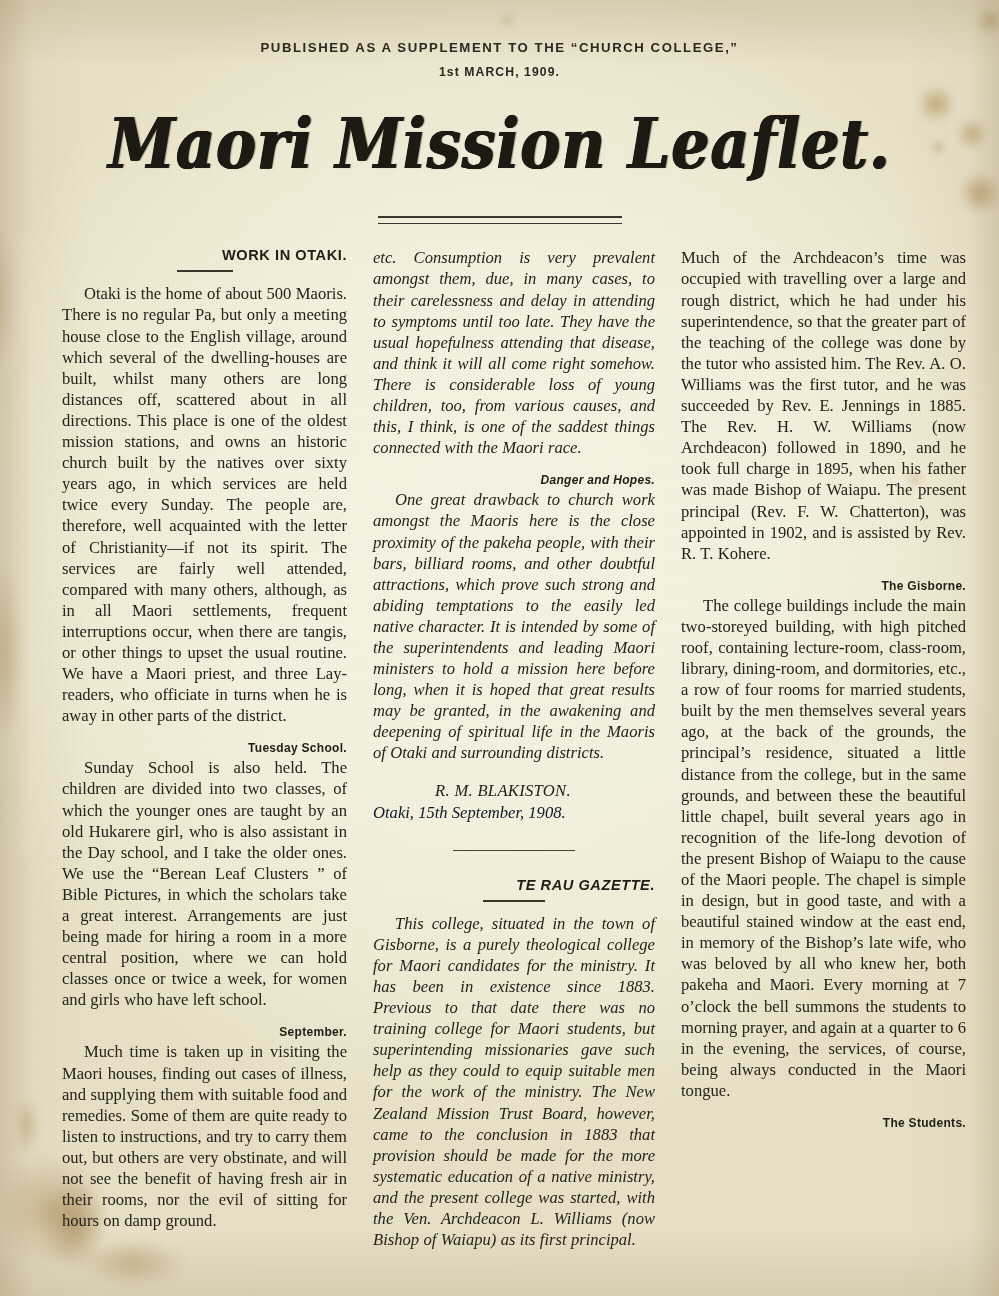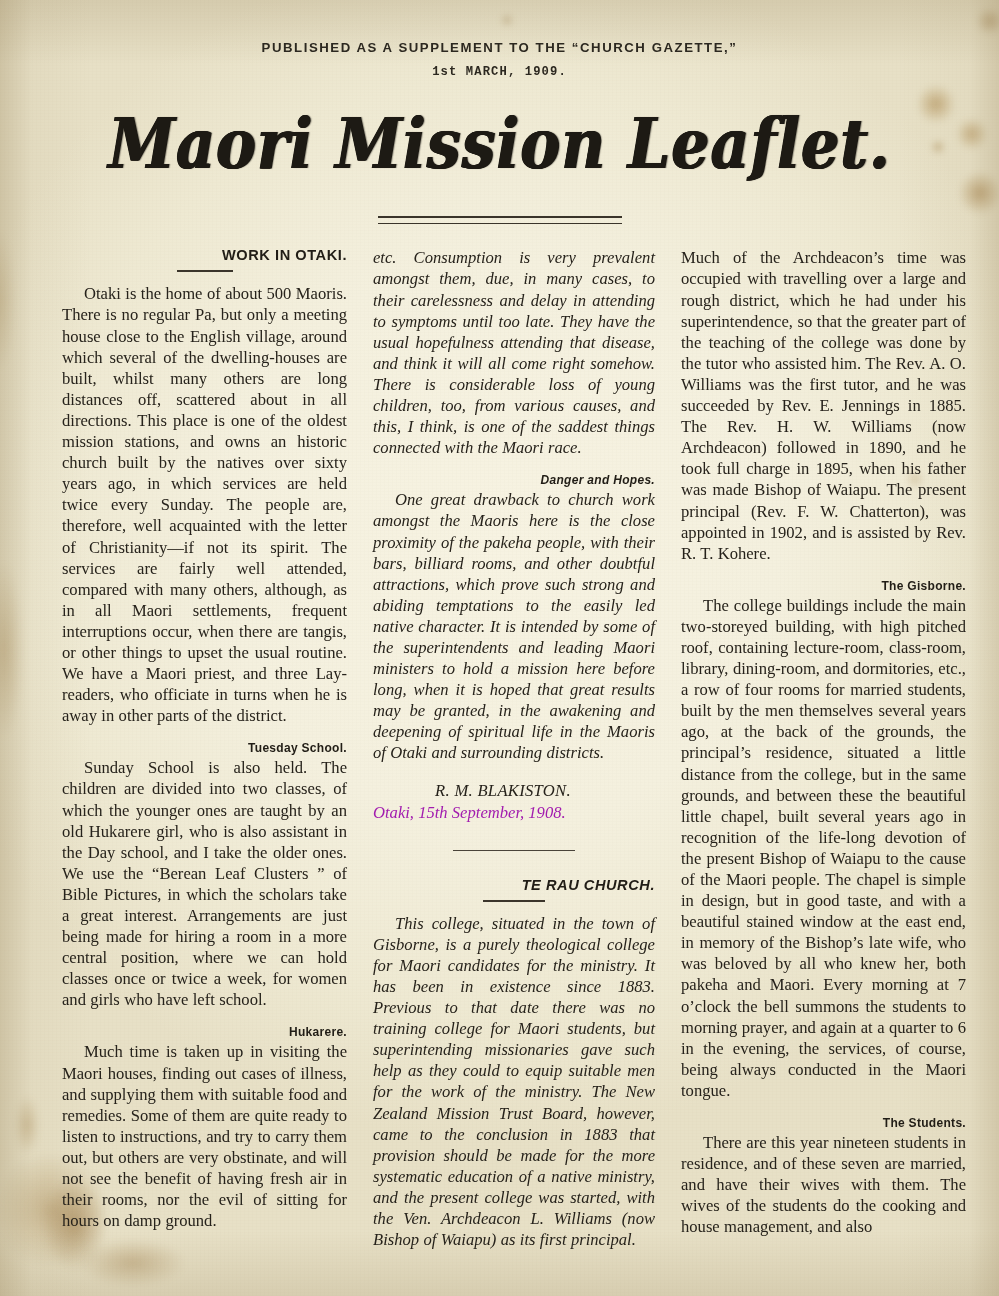--- a/index.html
+++ b/index.html
@@ -62,21 +62,21 @@
     font-family: "Liberation Sans", "DejaVu Sans", sans-serif;
     font-weight: bold;
     font-size: 13.2px;
     letter-spacing: 1.55px;
     color: #2c2820;
     padding-top: 41px;
     line-height: 1.05;
   }
   .supplement-date {
     text-align: center;
-    font-family: Liberation Mono, monospace;
+    font-family: Liberation Sans, sans-serif;
     font-weight: bold;
     font-size: 12.2px;
     letter-spacing: 1.1px;
     color: #2c2820;
     margin-top: 10px;
   }
 
   .masthead-title {
     text-align: center;
     margin-top: 34px;
@@ -159,21 +159,21 @@
     text-align: center;
     padding-right: 22px;
     color: #26221b;
     letter-spacing: .3px;
   }
   .sig-place {
     margin: 1px 0 0;
     font-size: 16.6px;
     line-height: 1.272;
     text-align: left;
-    color: #a21caf;
+    color: #0f172a;
   }
 
   .thin-divider {
     width: 122px;
     margin: 27px auto 26px;
     height: 0;
     border-top: 1.3px solid #4a443a;
   }
 
   .gap-sm { height: 13px; }
@@ -197,21 +197,21 @@
   <div class="fox" style="left:14px;top:1095px;width:26px;height:60px;background:radial-gradient(ellipse,rgba(150,110,50,.30),rgba(150,110,50,0) 70%);"></div>
   <div class="fox" style="left:78px;top:1238px;width:110px;height:50px;background:radial-gradient(ellipse,rgba(145,105,48,.34),rgba(145,105,48,0) 68%);"></div>
   <div class="fox" style="left:-16px;top:560px;width:40px;height:180px;background:radial-gradient(ellipse,rgba(150,112,52,.30),rgba(150,112,52,0) 70%);"></div>
   <div class="fox" style="left:-20px;top:230px;width:36px;height:140px;background:radial-gradient(ellipse,rgba(150,112,52,.22),rgba(150,112,52,0) 72%);"></div>
 
   <div class="grain"></div>
   <div class="edge-shade"></div>
 
   <div class="content">
 
-    <div class="supplement-line">PUBLISHED AS A SUPPLEMENT TO THE “CHURCH GAZETTE,”</div>
+    <div class="supplement-line">PUBLISHED AS A SUPPLEMENT TO THE “CHURCH COLLEGE,”</div>
     <div class="supplement-date">1st MARCH, 1909.</div>
 
     <h1 class="masthead-title">Maori Mission Leaflet.</h1>
 
     <div class="double-rule"></div>
 
     <div class="columns">
 
       <div class="col c1">
 
@@ -219,55 +219,54 @@
         <div class="head-rule"></div>
 
         <p class="body">Otaki is the home of about 500 Maoris. There is no regular Pa, but only a meeting house close to the English village, around which several of the dwelling-houses are built, whilst many others are long distances off, scattered about in all directions. This place is one of the oldest mission stations, and owns an historic church built by the natives over sixty years ago, in which services are held twice every Sunday. The people are, therefore, well acquainted with the letter of Christianity—if not its spirit. The services are fairly well attended, compared with many others, although, as in all Maori settlements, frequent interruptions occur, when there are tangis, or other things to upset the usual routine. We have a Maori priest, and three Lay-readers, who officiate in turns when he is away in other parts of the district.</p>
 
         <div class="gap-sm"></div>
         <h3 class="sec-head small">Tuesday School.</h3>
 
         <p class="body">Sunday School is also held. The children are divided into two classes, of which the younger ones are taught by an old Hukarere girl, who is also assistant in the Day school, and I take the older ones. We use the “Berean Leaf Clusters ” of Bible Pictures, in which the scholars take a great interest. Arrangements are just being made for hiring a room in a more central position, where we can hold classes once or twice a week, for women and girls who have left school.</p>
 
         <div class="gap-sm"></div>
-        <h3 class="sec-head small">Hukarere.</h3>
+        <h3 class="sec-head small">September.</h3>
 
         <p class="body tight">Much time is taken up in visiting the Maori houses, finding out cases of illness, and supplying them with suitable food and remedies. Some of them are quite ready to listen to instructions, and try to carry them out, but others are very obstinate, and will not see the benefit of having fresh air in their rooms, nor the evil of sitting for hours on damp ground.</p>
       </div>
 
       <div class="col c2">
 
         <p class="body noindent">etc. Consumption is very prevalent amongst them, due, in many cases, to their carelessness and delay in attending to symptoms until too late. They have the usual hopefulness attending that disease, and think it will all come right somehow. There is considerable loss of young children, too, from various causes, and this, I think, is one of the saddest things connected with the Maori race.</p>
 
         <div class="gap-sm"></div>
         <h3 class="sec-head small">Danger and Hopes.</h3>
 
         <p class="body">One great drawback to church work amongst the Maoris here is the close proximity of the pakeha people, with their bars, billiard rooms, and other doubtful attractions, which prove such strong and abiding temptations to the easily led native character. It is intended by some of the superintendents and leading Maori ministers to hold a mission here before long, when it is hoped that great results may be granted, in the awakening and deepening of spiritual life in the Maoris of Otaki and surrounding districts.</p>
 
         <p class="signature">R. M. BLAKISTON.</p>
         <p class="sig-place">Otaki, 15th September, 1908.</p>
 
         <div class="thin-divider"></div>
 
-        <h2 class="sec-head">TE RAU CHURCH.</h2>
+        <h2 class="sec-head">TE RAU GAZETTE.</h2>
         <div class="head-rule wide"></div>
 
         <p class="body tight">This college, situated in the town of Gisborne, is a purely theological college for Maori candidates for the ministry. It has been in existence since 1883. Previous to that date there was no training college for Maori students, but superintending missionaries gave such help as they could to equip suitable men for the work of the ministry. The New Zealand Mission Trust Board, however, came to the conclusion in 1883 that provision should be made for the more systematic education of a native ministry, and the present college was started, with the Ven. Archdeacon L. Williams (now Bishop of Waiapu) as its first principal.</p>
       </div>
 
       <div class="col c3">
 
         <p class="body noindent">Much of the Archdeacon’s time was occupied with travelling over a large and rough district, which he had under his superintendence, so that the greater part of the teaching of the college was done by the tutor who assisted him. The Rev. A. O. Williams was the first tutor, and he was succeeded by Rev. E. Jennings in 1885. The Rev. H. W. Williams (now Archdeacon) followed in 1890, and he took full charge in 1895, when his father was made Bishop of Waiapu. The present principal (Rev. F. W. Chatterton), was appointed in 1902, and is assisted by Rev. R. T. Kohere.</p>
 
         <div class="gap-sm"></div>
         <h3 class="sec-head small">The Gisborne.</h3>
 
         <p class="body">The college buildings include the main two-storeyed building, with high pitched roof, containing lecture-room, class-room, library, dining-room, and dormitories, etc., a row of four rooms for married students, built by the men themselves several years ago, at the back of the grounds, the principal’s residence, situated a little distance from the college, but in the same grounds, and between these the beautiful little chapel, built several years ago in recognition of the life-long devotion of the present Bishop of Waiapu to the cause of the Maori people. The chapel is simple in design, but in good taste, and with a beautiful stained window at the east end, in memory of the Bishop’s late wife, who was beloved by all who knew her, both pakeha and Maori. Every morning at 7 o’clock the bell summons the students to morning prayer, and again at a quarter to 6 in the evening, the services, of course, being always conducted in the Maori tongue.</p>
 
         <div class="gap-sm"></div>
         <h3 class="sec-head small">The Students.</h3>
 
-        <p class="body tight">There are this year nineteen students in residence, and of these seven are married, and have their wives with them. The wives of the students do the cooking and house management, and also</p>
       </div>
 
     </div>
   </div>
 </div>
 
 </body></html>

